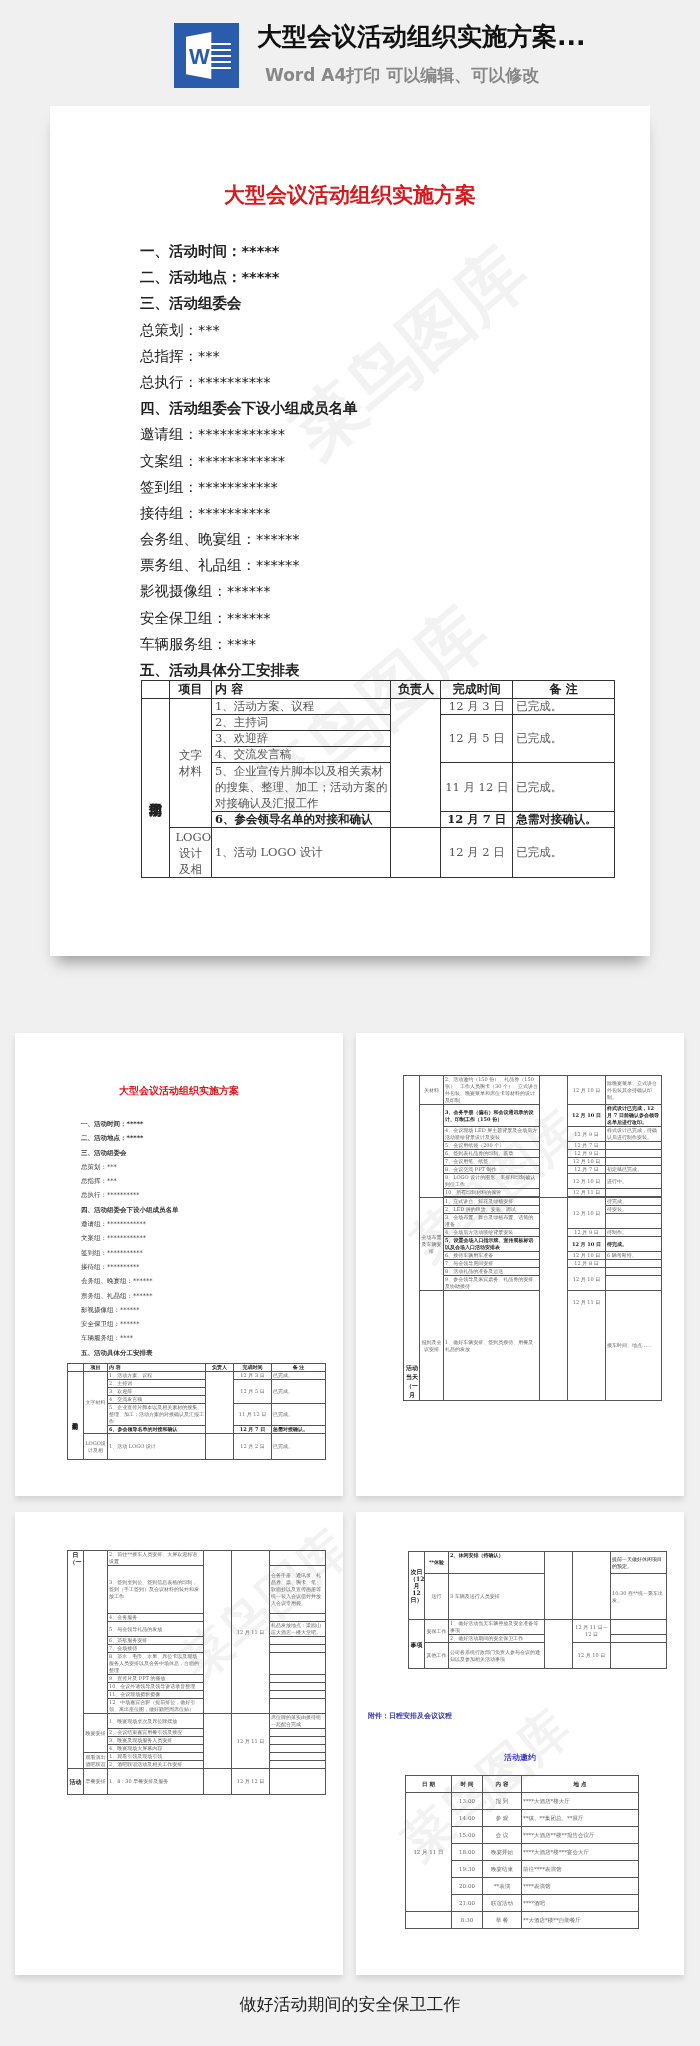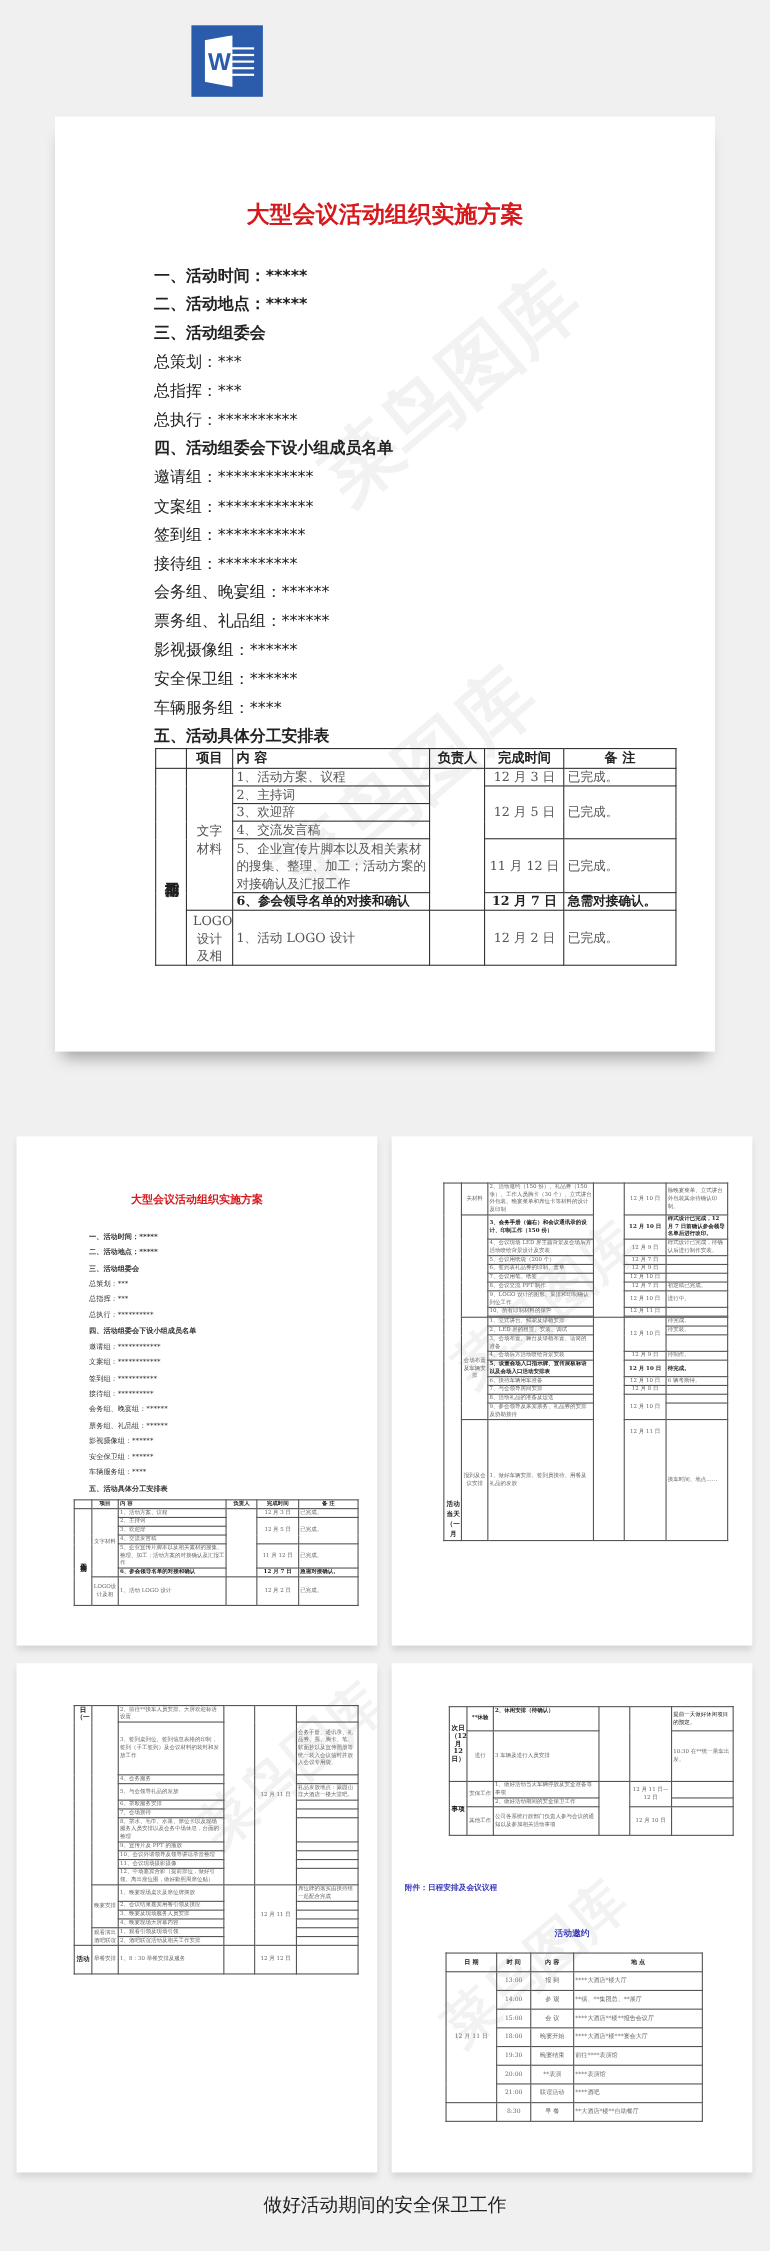--- a/index.html
+++ b/index.html
@@ -59,20 +59,22 @@
     <div class="doc"></div>
     <span class="w">W</span>
     <div class="lines">
         <i></i>
         <i></i>
         <i></i>
         <i></i>
         <i></i>
       </div>
   </div>
+  <div class="header-title">大型会议活动组织实施方案...</div>
+  <div class="header-sub">Word A4打印 可以编辑、可以修改</div>
 </div>
 
 <div class="main-page">
   <div class="watermark" style="left:220px;top:200px;">菜鸟图库</div>
   <div class="watermark" style="left:180px;top:560px;">菜鸟图库</div>
   <div class="doc-title">大型会议活动组织实施方案</div>
   <div class="doc-lines">
     <div class="doc-line h">一、活动时间：*****</div>
     <div class="doc-line h">二、活动地点：*****</div>
     <div class="doc-line h">三、活动组委会</div>

